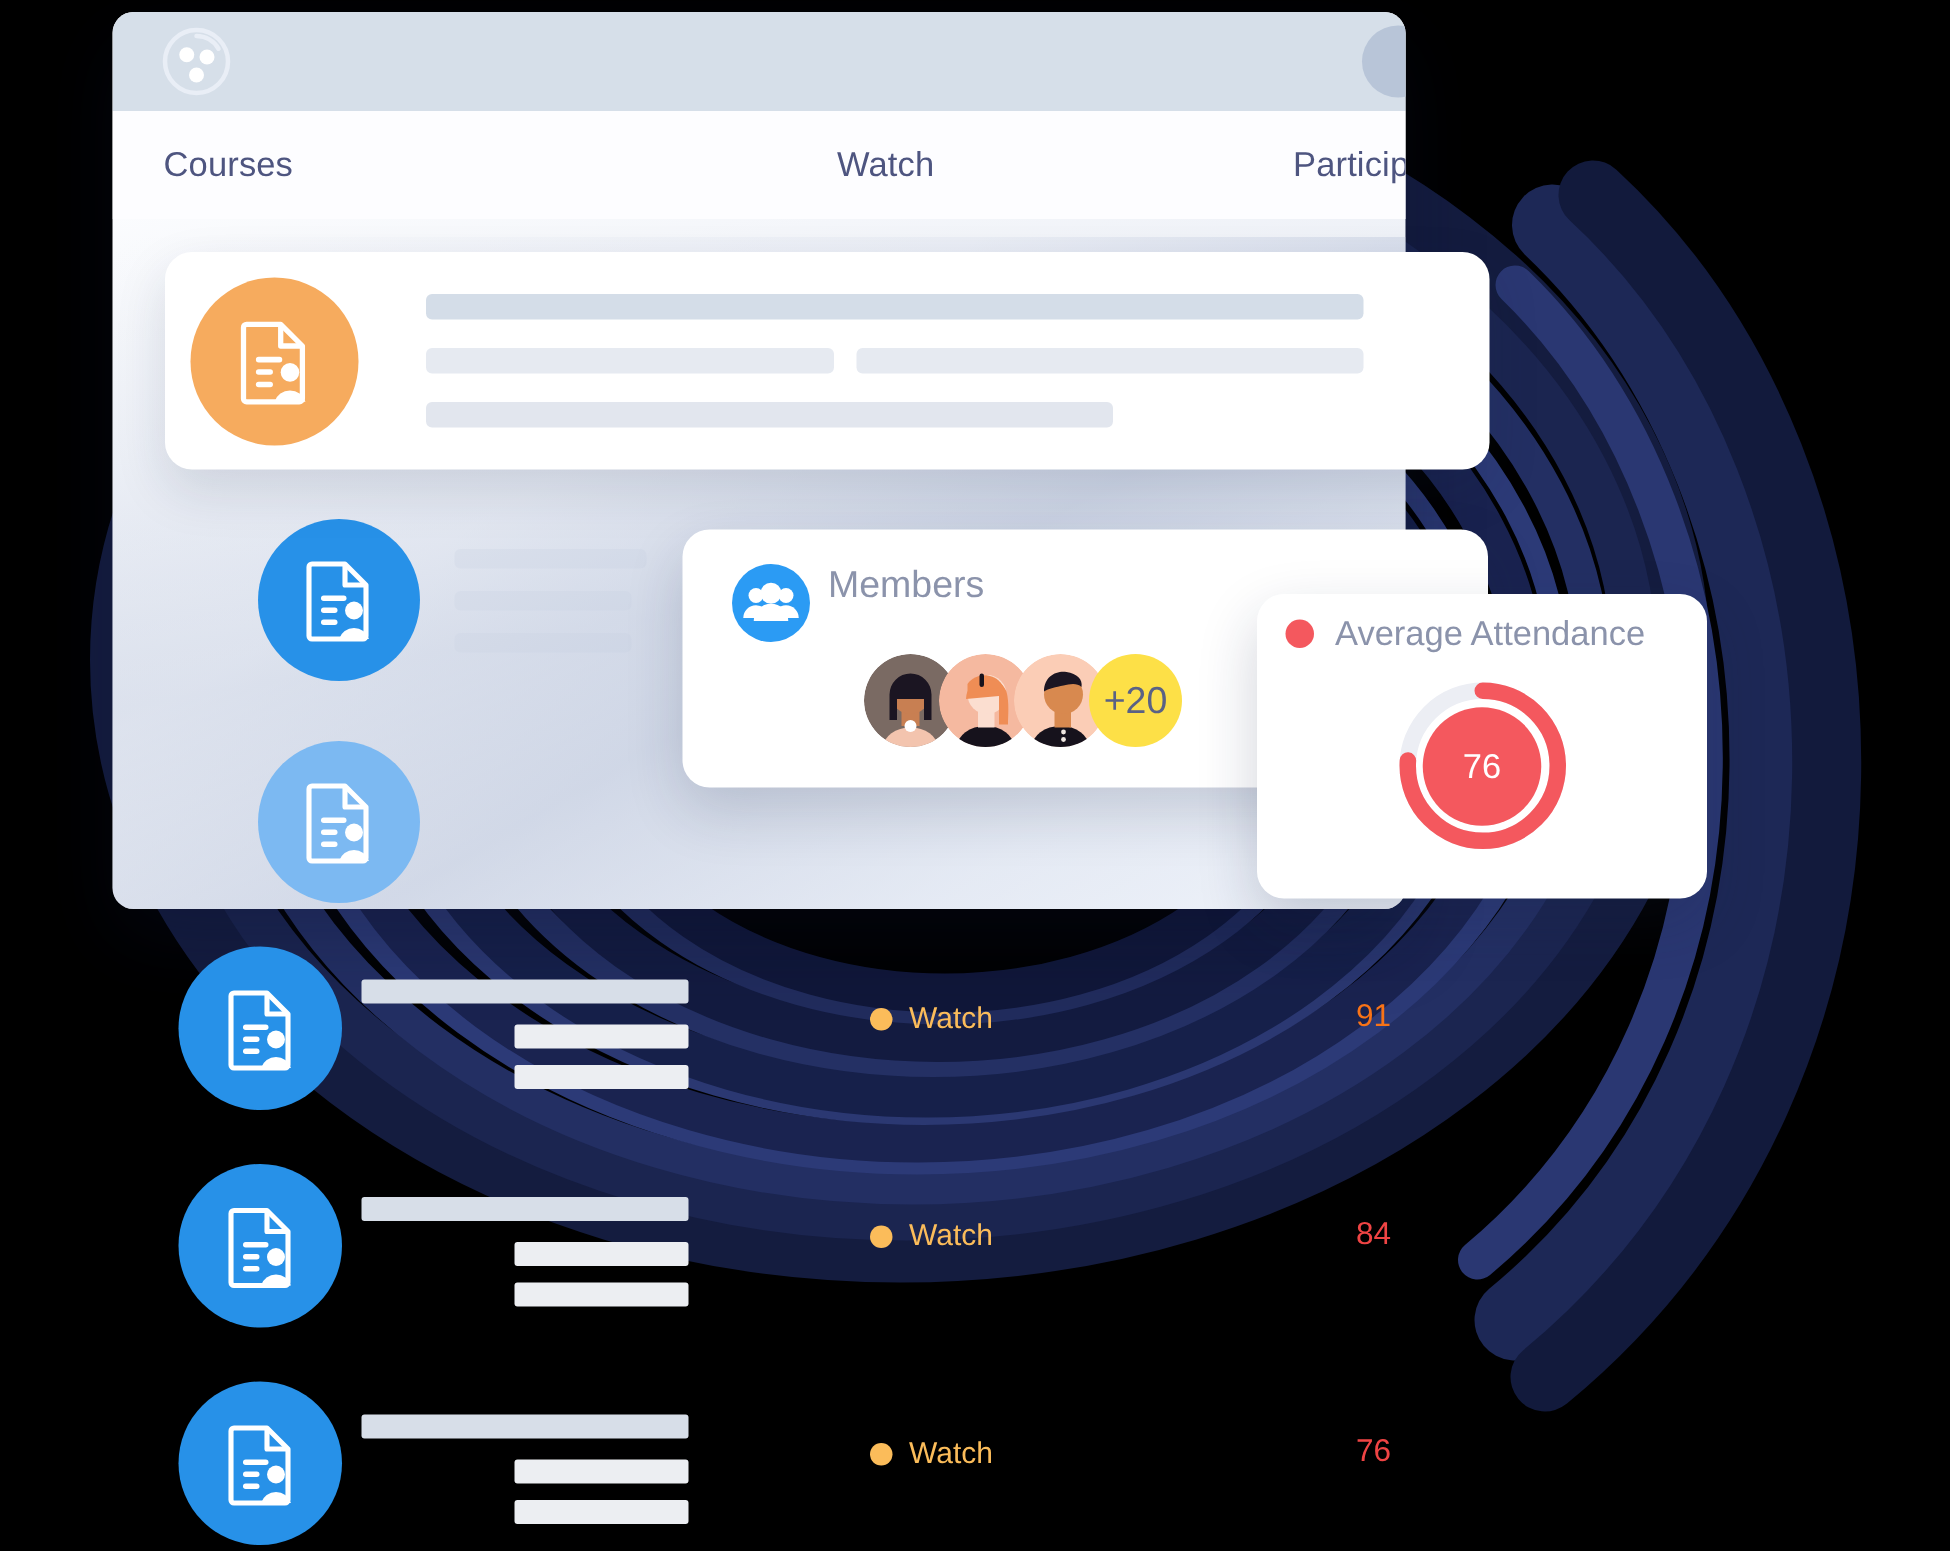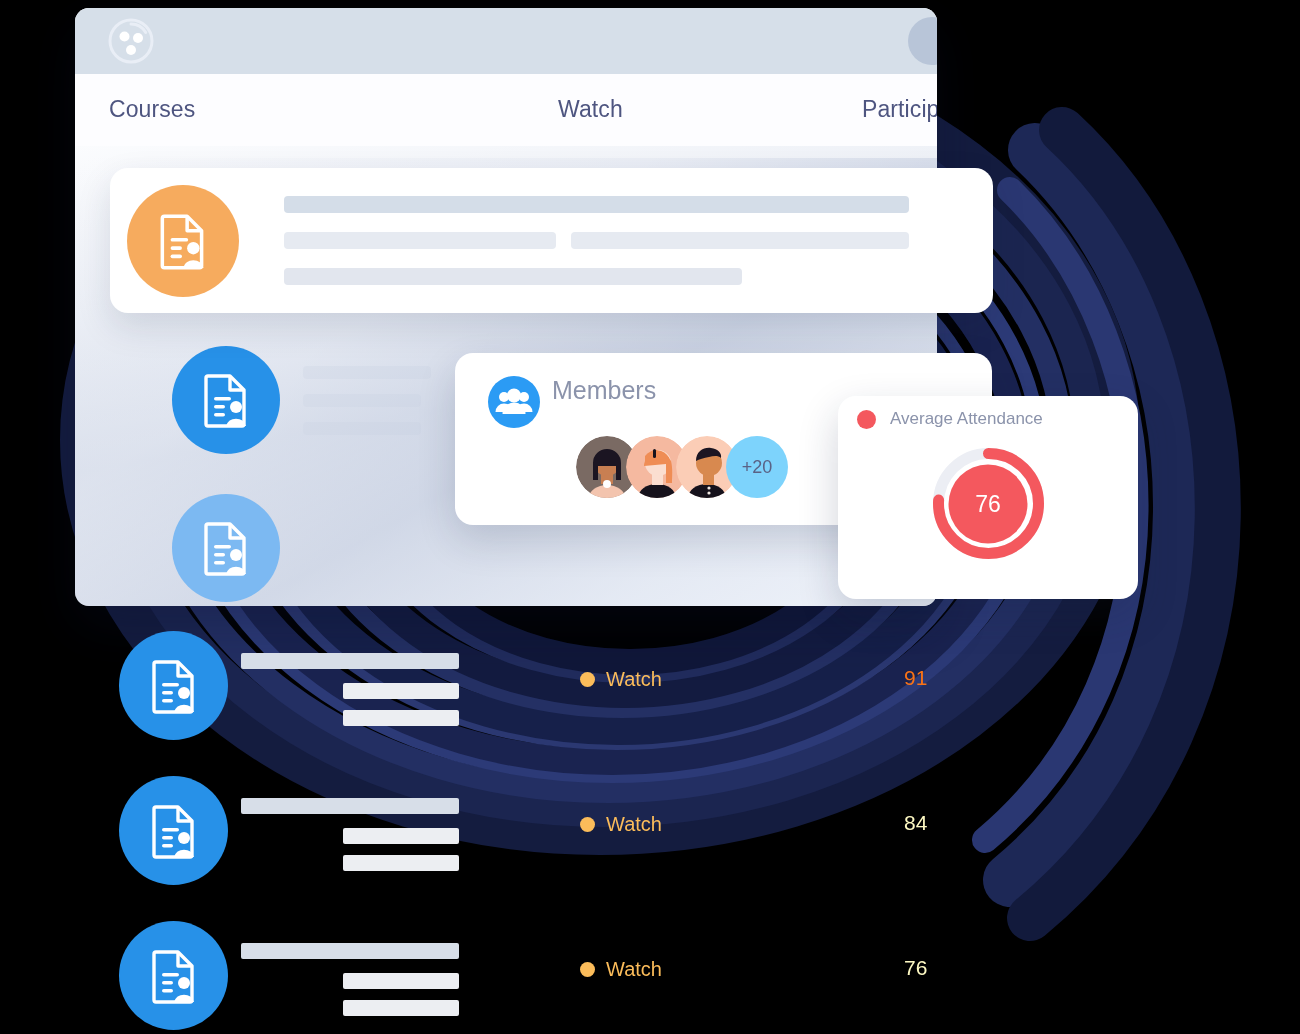--- a/index.html
+++ b/index.html
@@ -195,25 +195,25 @@
     width: 62px; height: 62px;
     border-radius: 50%;
     overflow: hidden;
     margin-right: -12px;
     position: relative;
   }
   .av svg { display: block; }
   .av-more {
     width: 62px; height: 62px;
     border-radius: 50%;
-    background: #7dd3fc;
+    background: #fde047;
     display: flex;
     align-items: center;
     justify-content: center;
-    font-size: 18px;
+    font-size: 25px;
     color: #5a6285;
     position: relative;
     z-index: 0;
   }
 
   
   .attendance-card {
     position: absolute;
     left: 838px; top: 396px;
     width: 300px; height: 203px;
@@ -228,21 +228,21 @@
     gap: 14px;
     padding: 13px 0 0 19px;
   }
   .att-dot {
     width: 19px; height: 19px;
     border-radius: 50%;
     background: #f4585e;
     flex: 0 0 19px;
   }
   .att-title {
-    font-size: 17px;
+    font-size: 23px;
     color: #8b93ab;
     white-space: nowrap;
   }
   .donut-wrap {
     position: relative;
     width: 123px; height: 123px;
     margin: 13px auto 0;
   }
   .donut-center {
     position: absolute;
@@ -296,21 +296,21 @@
     flex: 0 0 15px;
   }
   .tag-text {
     font-size: 20px;
     color: #fbbc5a;
   }
   .row-count {
     position: absolute;
     left: 882px; top: 53px;
     font-size: 21px;
-    color: #fef9c3;
+    color: #ef4444;
   }
   .row-count.faint { color: #f97316; }
 </style>
 </head>
 <body>
 
 <div id="stage">
 
   <div class="swirl-wrap">
     <svg width="1300" height="1034" viewBox="0 0 1300 1034">

